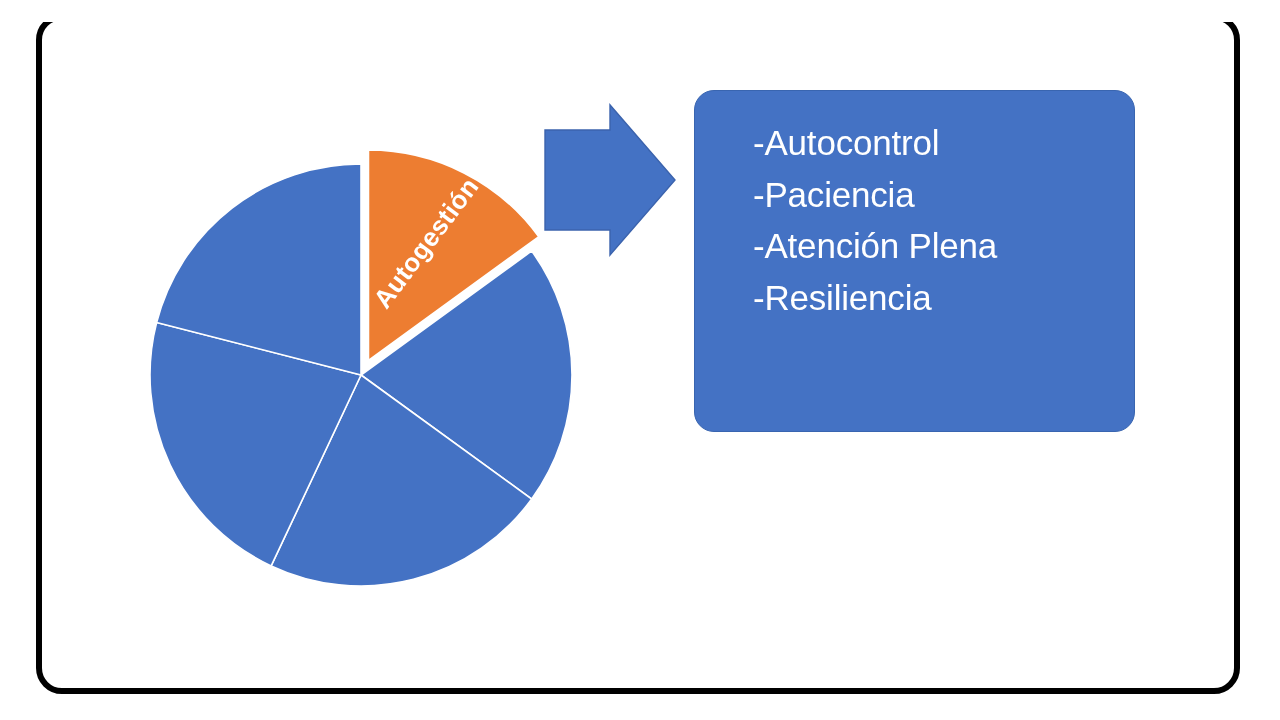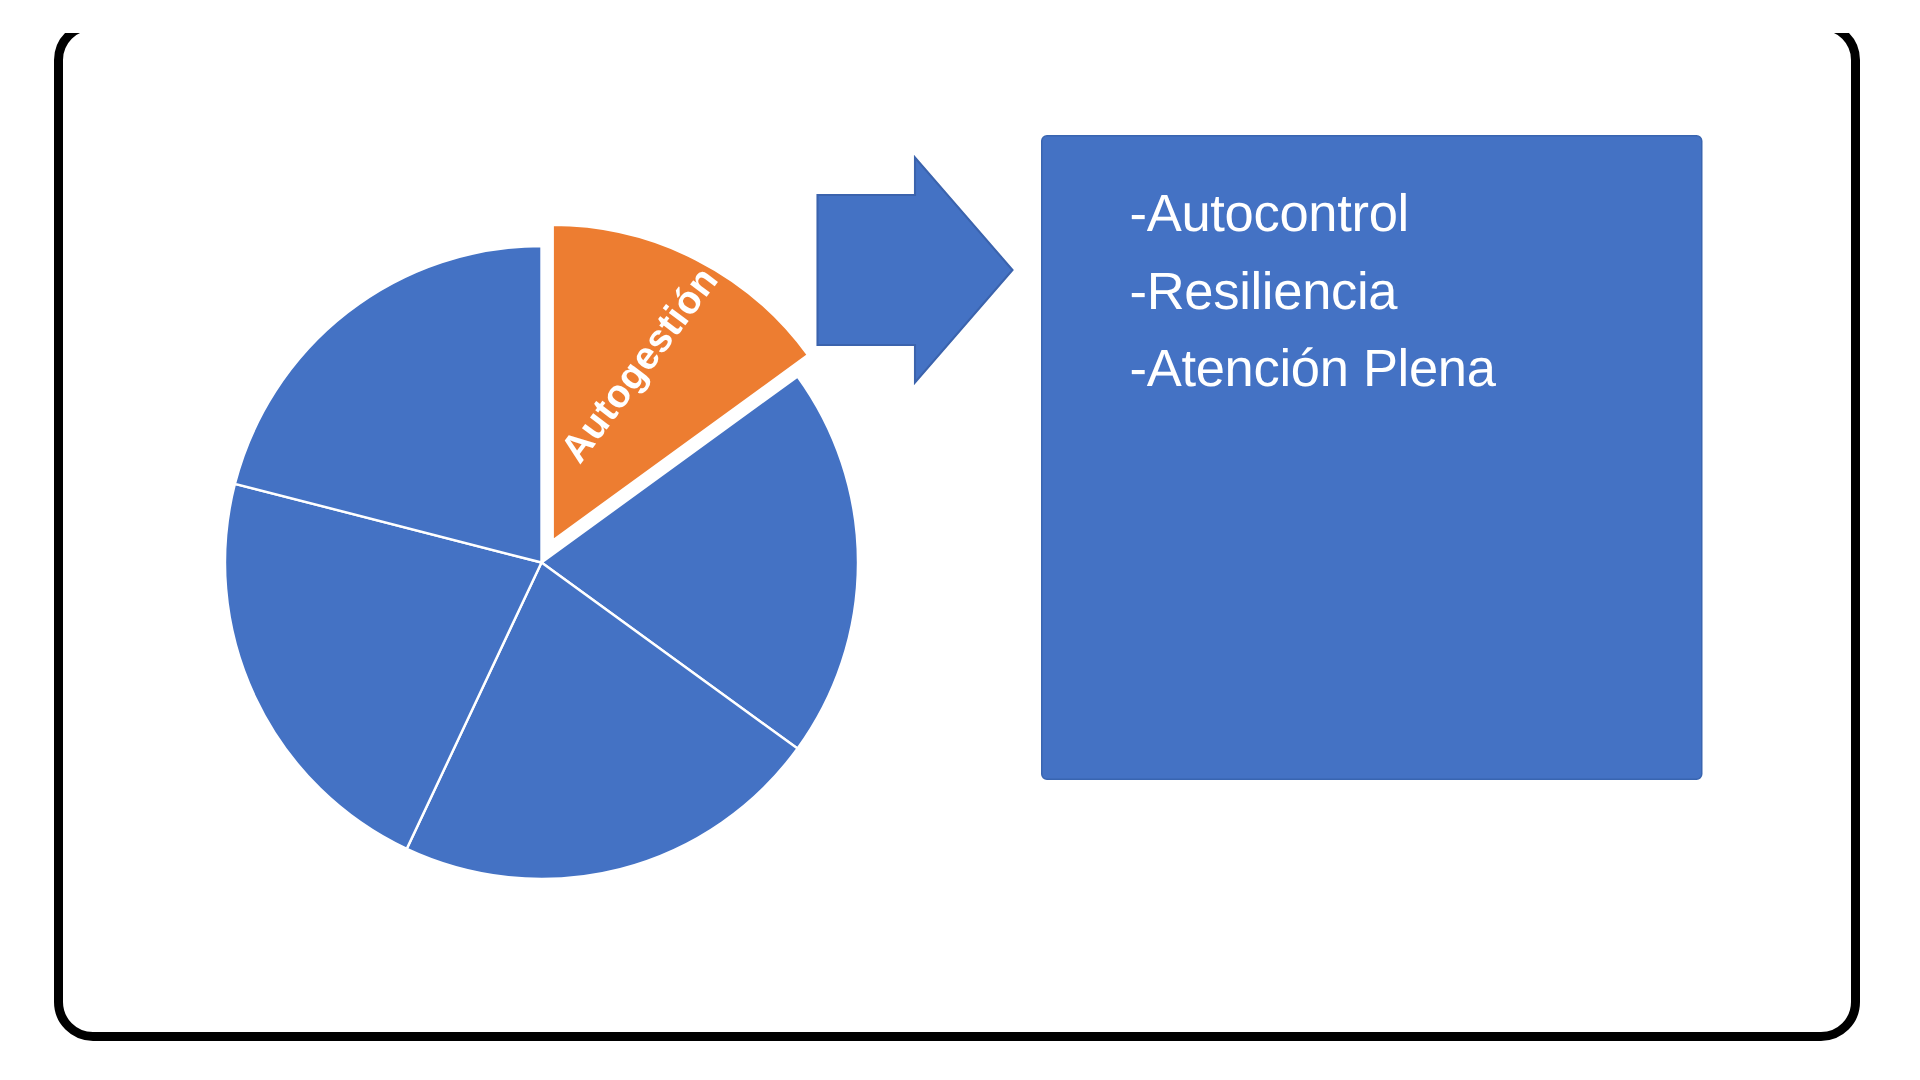--- a/index.html
+++ b/index.html
@@ -67,24 +67,24 @@
     width: 140px;
     height: 165px;
   }
 
   
   #skills-panel {
     position: absolute;
     left: 694px;
     top: 90px;
     width: 441px;
-    height: 430px;
+    height: 342px;
     background: #4472C4;
     border: 1px solid #3965b0;
-    border-radius: 4px;
+    border-radius: 20px;
     box-sizing: border-box;
     padding: 26px 0 0 58px;
     box-shadow: 0 0 0 0 rgba(0,0,0,0);
   }
   .skill-line {
     color: #ffffff;
     font-family: "Liberation Sans", sans-serif;
     font-size: 35px;
     line-height: 51.5px;
     font-weight: 400;
@@ -121,17 +121,18 @@
         <text x="307.65488517176027" y="124.18242211866384" text-anchor="middle" dominant-baseline="middle" class="pie-label-text" transform="rotate(-53 307.65488517176027 124.18242211866384)">Autogestión</text>
       </g>
   </svg>
 
   <svg id="arrow-right" viewBox="0 0 140 165">
     <polygon points="5,30 70,30 70,5 135,80 70,155 70,130 5,130" fill="#4472C4" stroke="#3B63AD" stroke-width="1.4"></polygon>
   </svg>
 
   <div id="skills-panel">
     <div class="skill-line">-Autocontrol</div>
+    <div class="skill-line">-Paciencia</div>
+    <div class="skill-line">-Atención Plena</div>
     <div class="skill-line">-Resiliencia</div>
-    <div class="skill-line">-Atención Plena</div>
   </div>
 
 </div>
 
 </body></html>

